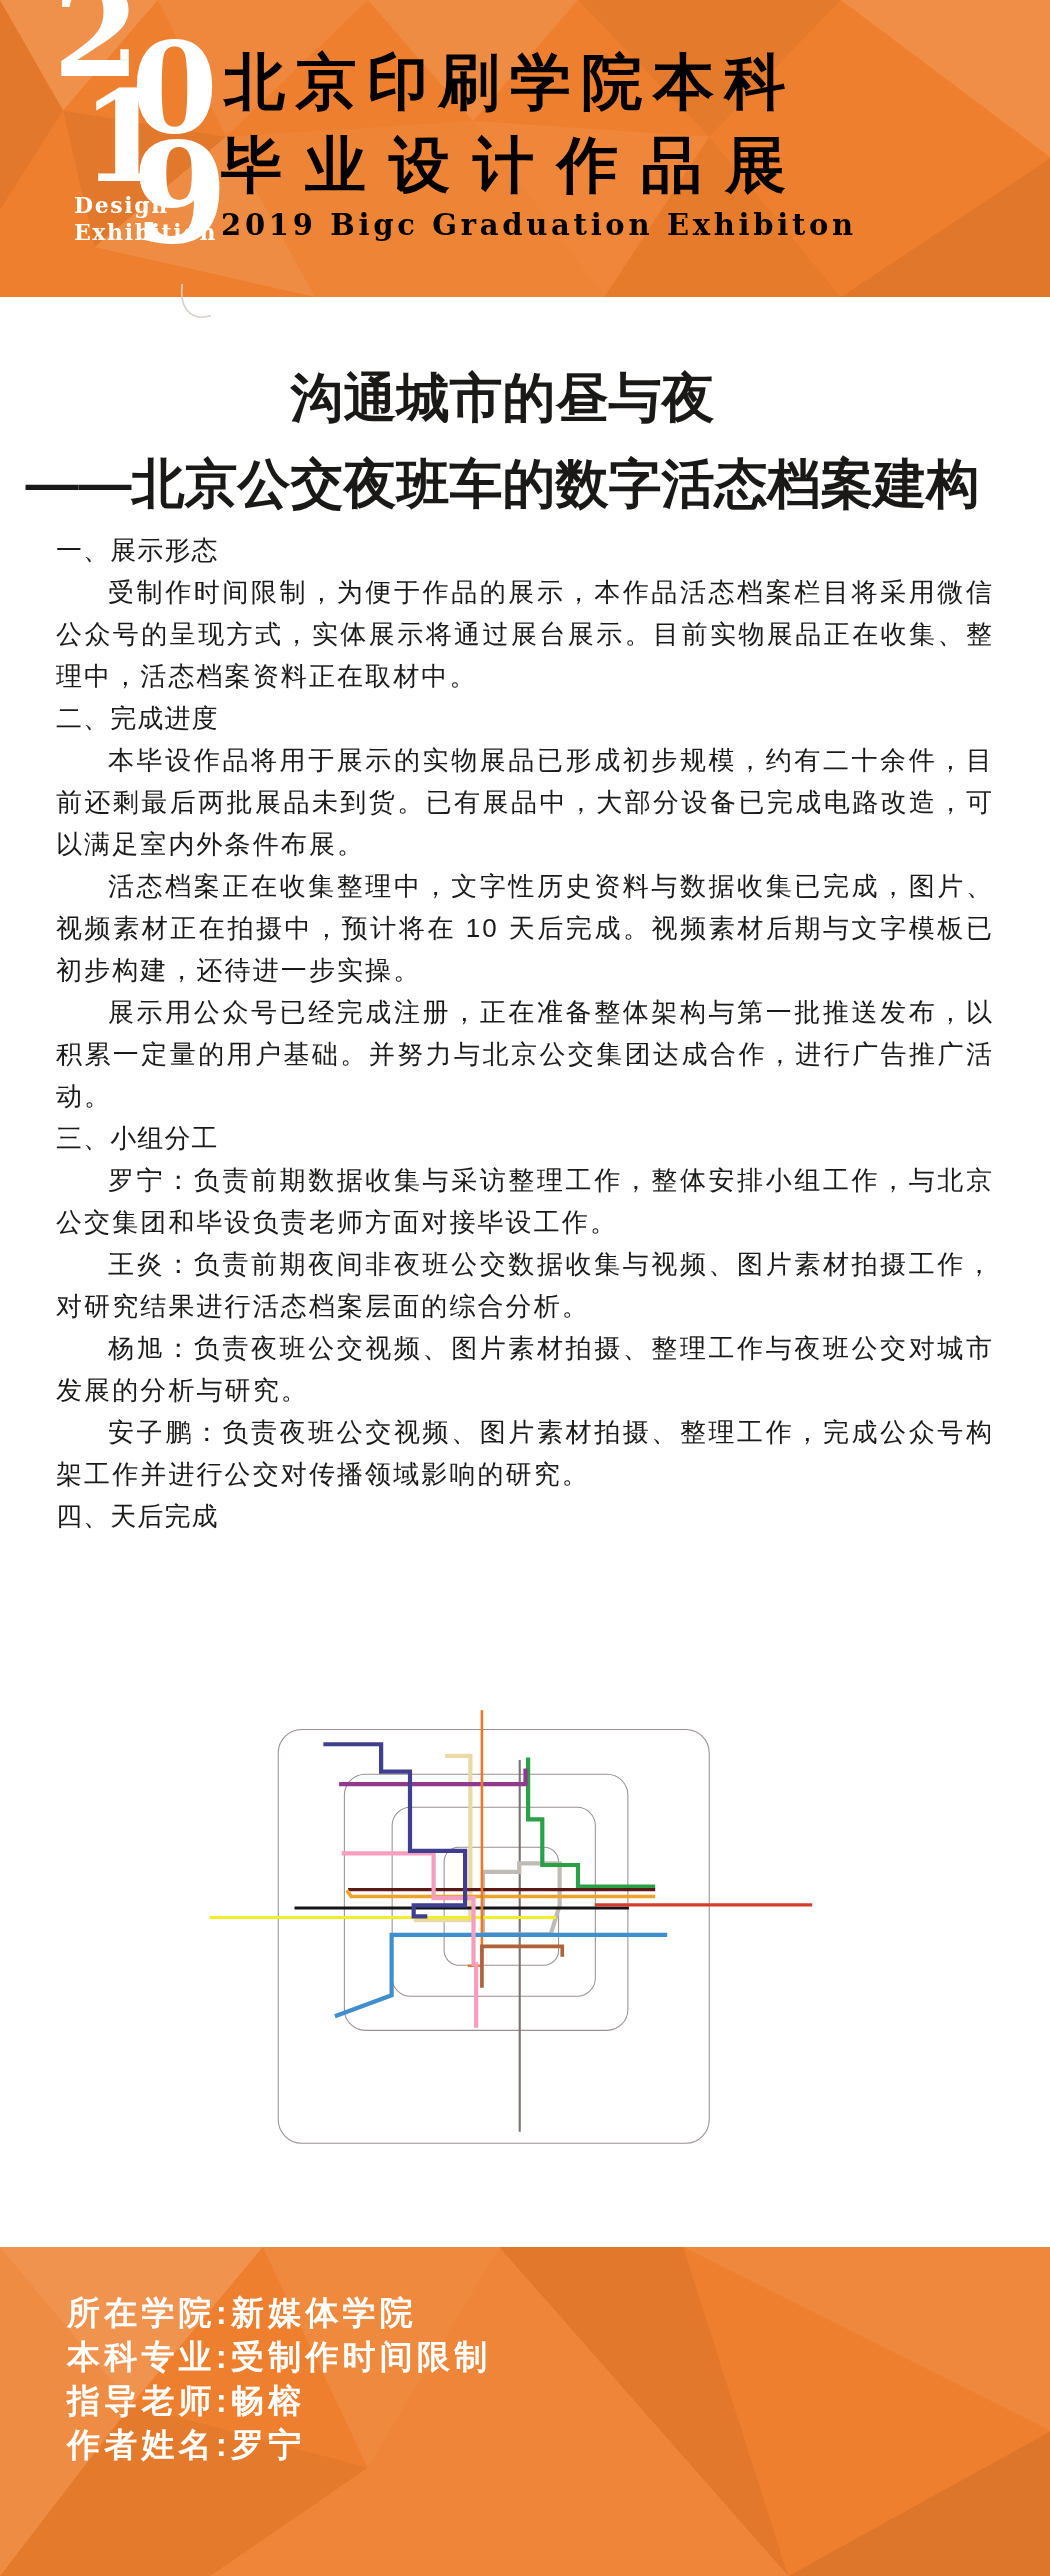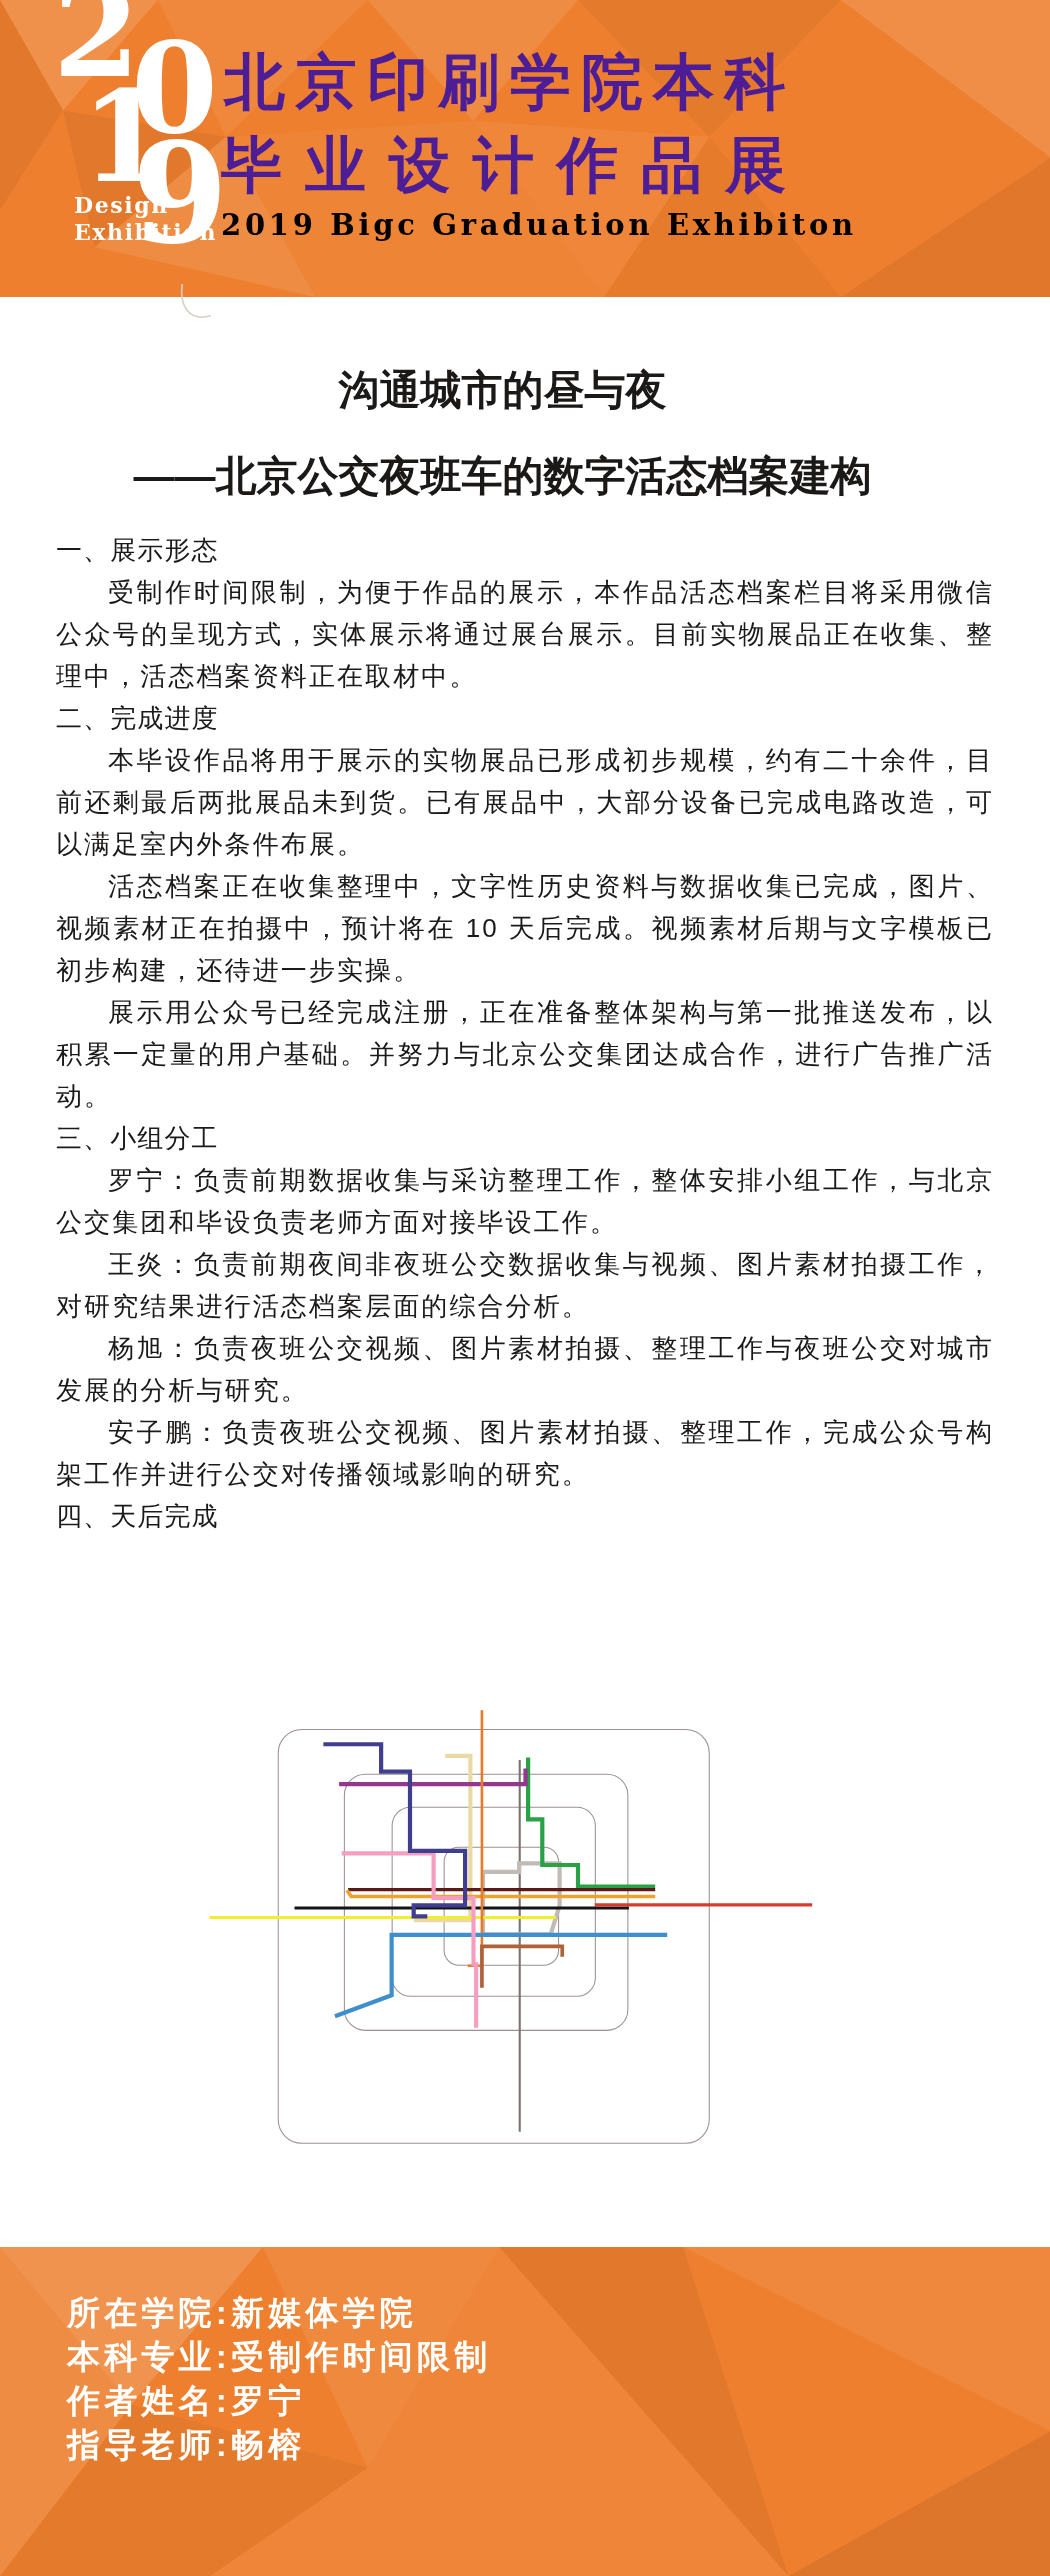--- a/index.html
+++ b/index.html
@@ -14,31 +14,31 @@
   .logo{position:absolute;left:0;top:0;width:242px;height:347px;color:#fff;
         font-family:"DejaVu Serif","Liberation Serif",serif;font-weight:bold;}
   .logo .digit{position:absolute;line-height:1;}
   .logo .d2{left:53px;top:-30.5px;font-size:125px;}
   .logo .d0{left:131px;top:26px;font-size:125px;}
   .logo .d1{left:81px;top:75px;font-size:125px;}
   .logo .d9{left:132px;top:125px;font-size:138px;}
   .design-label{position:absolute;left:74px;top:192px;color:#fff;
         font-family:"DejaVu Serif","Liberation Serif",serif;font-weight:bold;
         font-size:22px;line-height:27px;letter-spacing:1.6px;}
-  .hdr-cn{position:absolute;left:221px;width:578px;text-align:center;color:#4c1d95;
+  .hdr-cn{position:absolute;left:221px;width:578px;text-align:center;color:#000000;
         font-family:"DejaVu Serif","Liberation Serif",serif;font-weight:bold;white-space:nowrap;}
   .hdr-cn1{top:42px;font-size:61px;letter-spacing:10.5px;}
   .hdr-cn2{top:125px;font-size:61px;letter-spacing:23px;}
   .hdr-en{position:absolute;left:221px;top:208px;width:578px;text-align:center;color:#000000;
         font-family:"DejaVu Serif","Liberation Serif",serif;font-weight:bold;
         font-size:29px;letter-spacing:3.7px;white-space:nowrap;}
   .nine-tail{position:absolute;left:158px;top:284px;width:74px;height:53px;}
   
   .doc-title,.doc-subtitle{position:absolute;left:0;width:1005px;text-align:center;
-        color:#1b1918;font-weight:800;font-size:41px;line-height:1.25;white-space:nowrap;}
+        color:#1b1918;font-weight:800;font-size:53px;line-height:1.25;white-space:nowrap;}
   .doc-title{top:365px;}
   .doc-subtitle{top:431px;margin-top:20px;}
   
   .body-text{position:absolute;left:56px;top:529px;width:938px;color:#1c1a19;
         font-size:26px;line-height:42px;letter-spacing:2.1px;text-align:justify;}
   .sec-h{letter-spacing:1.1px;}
   .para{margin:0;text-indent:2em;}
   
   .map{position:absolute;left:158px;top:1702px;width:735px;height:473px;}
   .map svg{display:block;width:100%;height:100%;}
@@ -146,18 +146,18 @@
       <polygon points="1300,0 2000,0 2000,350" fill="rgba(255,255,255,0.07)"></polygon>
       <polygon points="2000,350 2000,626 1500,626" fill="rgba(0,0,0,0.07)"></polygon>
       <polygon points="250,300 700,420 400,626 0,626" fill="rgba(0,0,0,0.04)"></polygon>
       <polygon points="0,0 250,300 0,626" fill="rgba(255,255,255,0.10)"></polygon>
       <polygon points="700,420 950,0 1500,626 400,626" fill="rgba(255,255,255,0.05)"></polygon>
     </svg>
   </div>
   <div class="ftr-lines">
     <div>所在学院:新媒体学院</div>
     <div>本科专业:受制作时间限制</div>
+    <div>指导老师:畅榕</div>
     <div>作者姓名:罗宁</div>
-    <div>指导老师:畅榕</div>
   </div>
 
 </div>
 
 
 </body></html>

